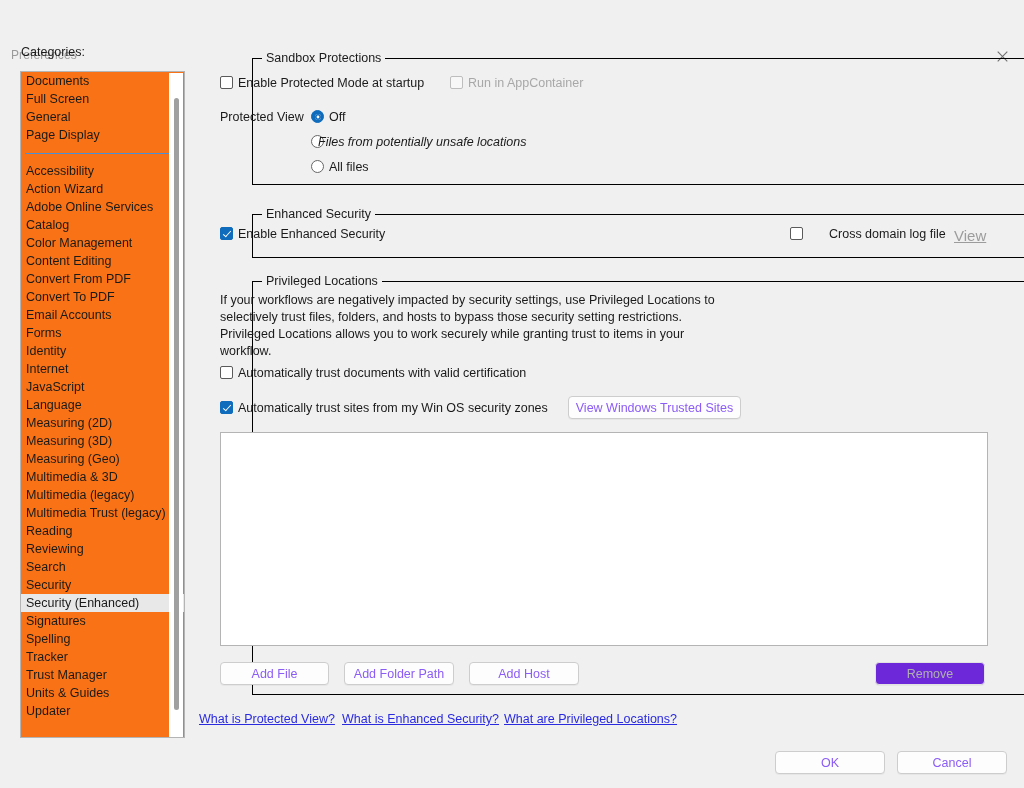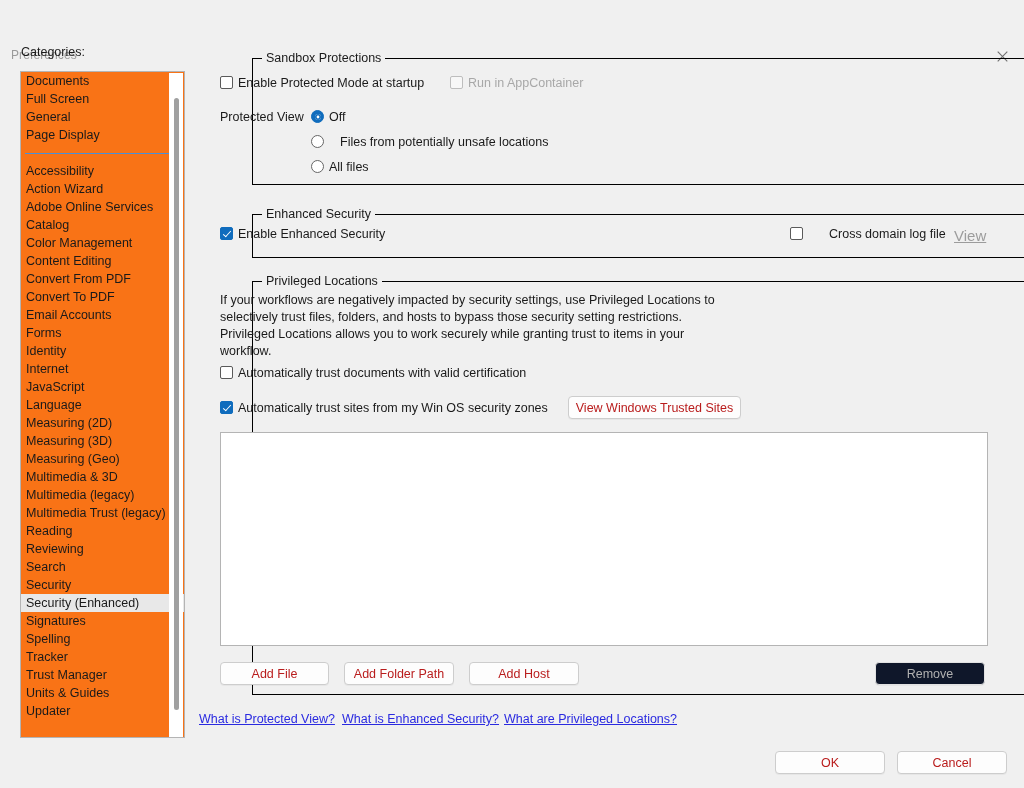--- a/index.html
+++ b/index.html
@@ -168,27 +168,27 @@
   }
 
   
   .btn {
     position: absolute;
     background: #fdfdfd;
     border: 1px solid #cdcdcd;
     border-radius: 4px;
     font-family: "Liberation Sans", sans-serif;
     font-size: 12.5px;
-    color: #b91c1c;
+    color: #8b5cf6;
     display: flex; align-items: center; justify-content: center;
     cursor: default;
     box-shadow: 0 1px 0 rgba(0,0,0,.04);
   }
   .btn.disabled {
-    background: #0f172a;
+    background: #6d28d9;
     border-color: #e2e2e2;
     color: #b0b0b0;
   }
 
   #btn-view-win-sites { left: 568px; top: 396px; width: 173px; height: 23px; }
   #btn-add-file       { left: 220px; top: 662px; width: 109px; height: 23px; }
   #btn-add-folder     { left: 344px; top: 662px; width: 110px; height: 23px; }
   #btn-add-host       { left: 469px; top: 662px; width: 110px; height: 23px; }
   #btn-remove         { left: 875px; top: 662px; width: 110px; height: 23px; }
   #btn-ok             { left: 775px; top: 751px; width: 110px; height: 23px; }
@@ -298,21 +298,21 @@
 
 <div class="cb disabled" style="left:450px; top:76px;"></div>
 <div class="ctl-label dim" style="left:468px; top:76px;">Run in AppContainer</div>
 
 <div class="ctl-label" style="left:220px; top:110px;">Protected View</div>
 
 <div class="rb checked" style="left:311px; top:110px;"></div>
 <div class="ctl-label" style="left:329px; top:110px;">Off</div>
 
 <div class="rb" style="left:311px; top:135px;"></div>
-<div class="ctl-label" style="left:340px; top:135px;">Files from potentially unsafe locations</div>
+<div class="ctl-label" style="left:318px; top:135px;font-style:italic;">Files from potentially unsafe locations</div>
 
 <div class="rb" style="left:311px; top:160px;"></div>
 <div class="ctl-label" style="left:329px; top:160px;">All files</div>
 
 <div class="groupbox" id="gb-enhanced">
   <div class="group-title">Enhanced Security</div>
 </div>
 
 <div class="cb checked" style="left:220px; top:227px;"></div>
 <div class="ctl-label" style="left:238px; top:227px;">Enable Enhanced Security</div>

